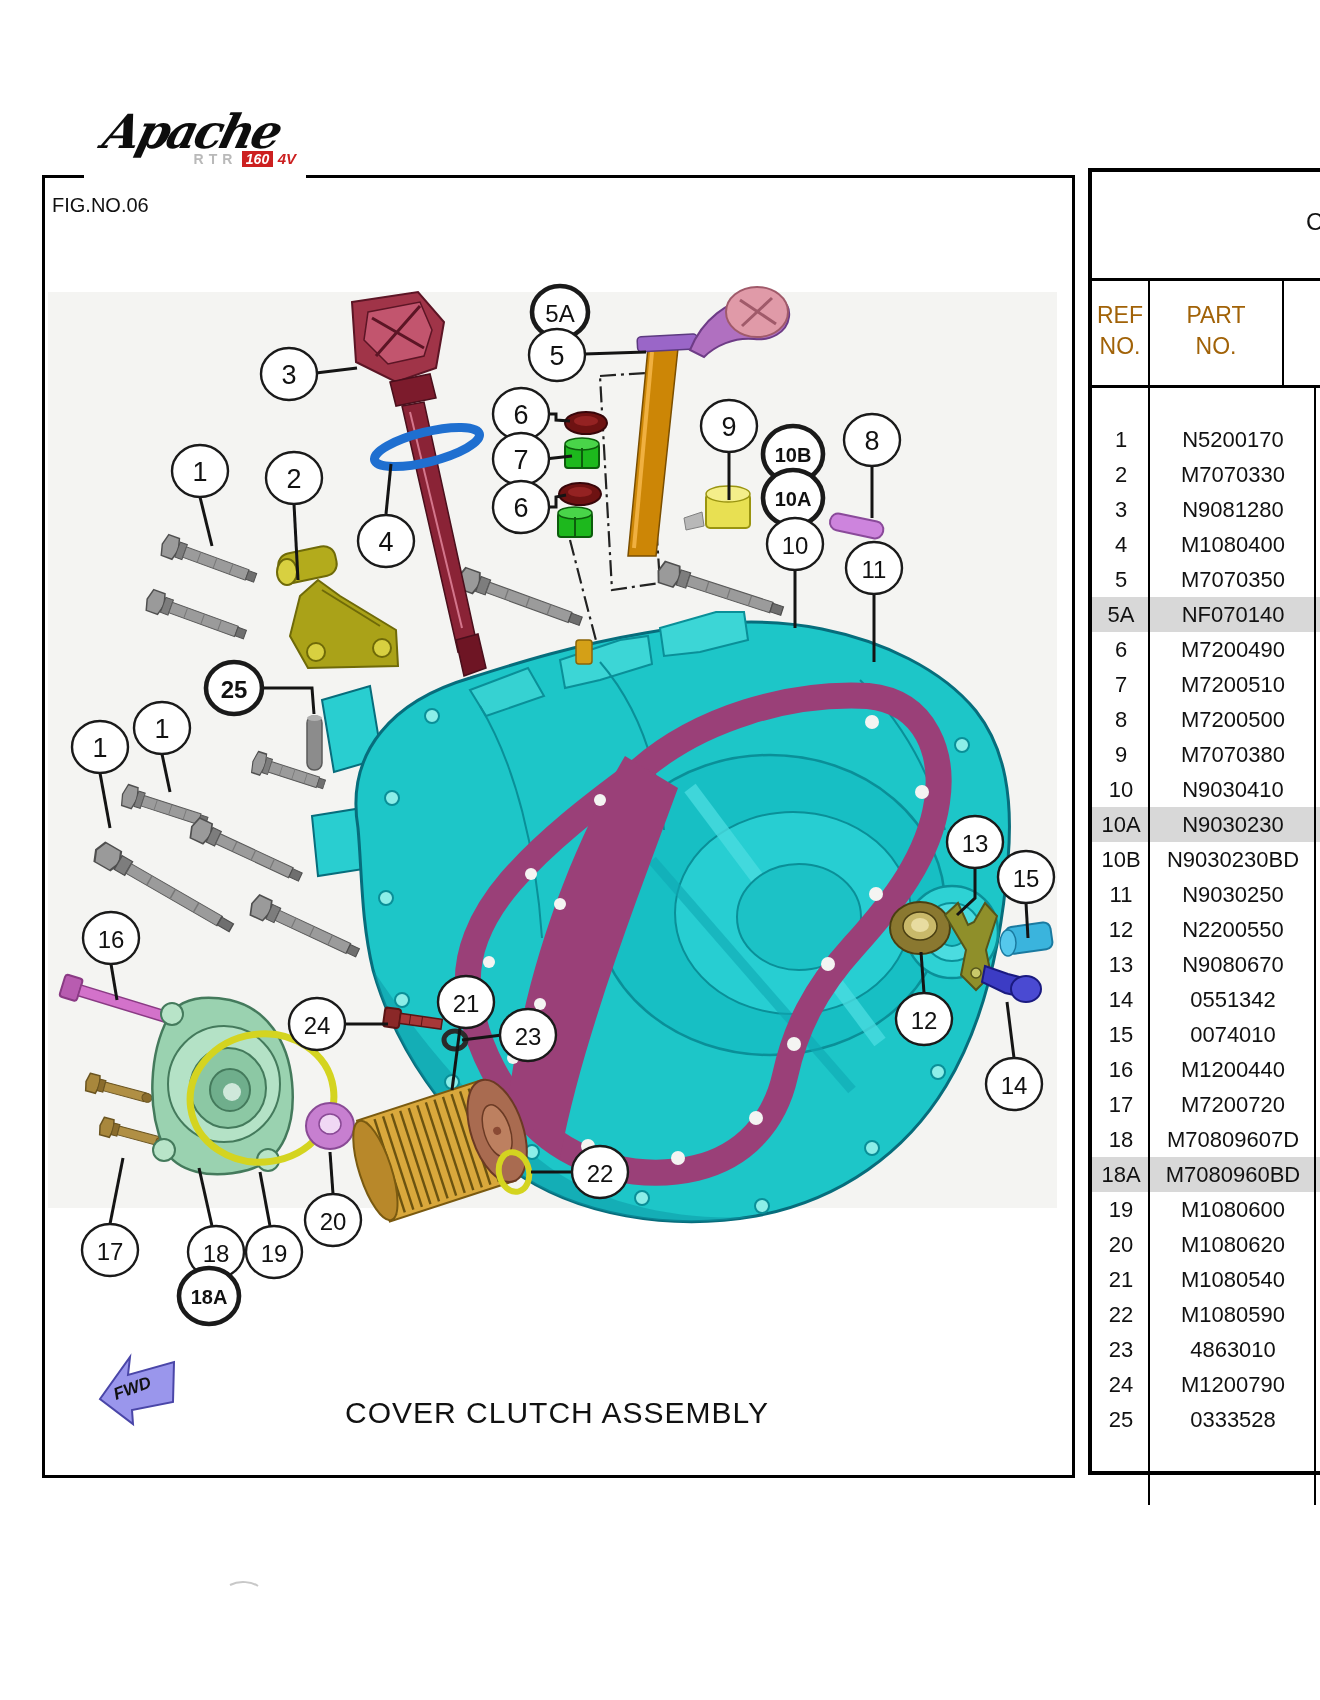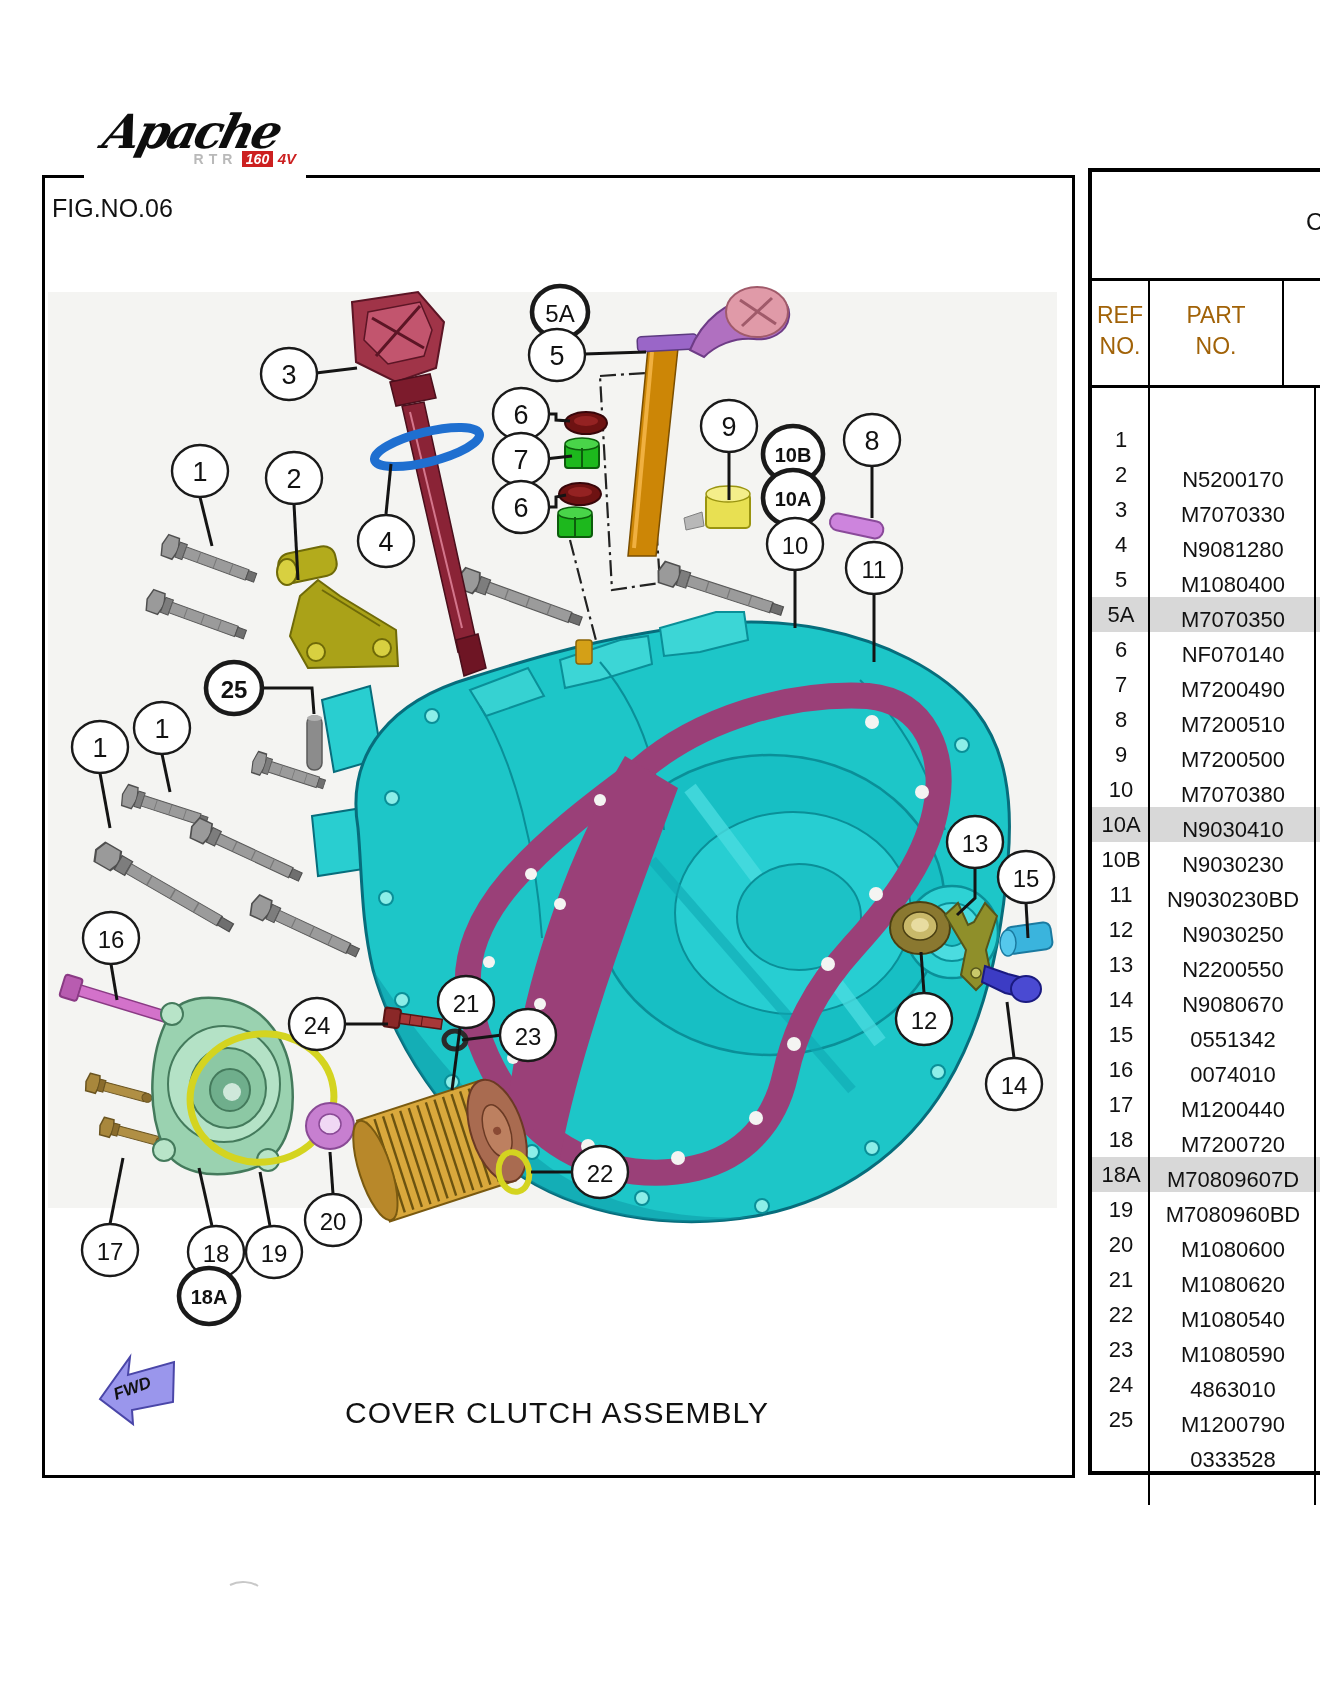--- a/index.html
+++ b/index.html
@@ -1,19 +1,19 @@
 <!DOCTYPE html>
 <html><head>
 <meta charset="utf-8">
 <style>
   html,body{margin:0;padding:0;background:#fff;}
   body{width:1320px;height:1700px;overflow:hidden;font-family:"Liberation Sans",sans-serif;}
   #page{position:relative;width:1320px;height:1700px;background:#fff;overflow:hidden;}
   .mainbox{position:absolute;left:42px;top:175px;width:1027px;height:1297px;border:3px solid #000;z-index:0;}
-  .figlabel{position:absolute;left:52px;top:194px;font-size:25px;color:#111;z-index:2;}
+  .figlabel{position:absolute;left:52px;top:194px;font-size:20px;color:#111;z-index:2;}
   .maintitle{position:absolute;left:42px;top:1396px;width:1030px;text-align:center;font-size:30px;color:#111;letter-spacing:1px;z-index:2;}
   .logo{position:absolute;left:84px;top:106px;width:222px;height:92px;background:#fff;z-index:3;overflow:hidden;}
   .logo-script{font-family:"DejaVu Serif",serif;font-style:italic;font-weight:bold;font-size:47px;line-height:1.1;letter-spacing:-3px;color:#0d0d0d;transform:skewX(-14deg);transform-origin:left bottom;padding-left:14px;}
   .logo-sub{margin-top:-8px;text-align:right;padding-right:10px;}
   .logo-rtr{color:#b9b9b9;font-weight:bold;font-size:14px;letter-spacing:5px;}
   .logo-160{background:#cc2020;color:#fff;font-weight:bold;font-style:italic;font-size:14px;padding:0 4px;}
   .logo-4v{color:#cc2020;font-weight:bold;font-style:italic;font-size:15px;}
   #diagram{position:absolute;left:0;top:0;z-index:1;}
   #diagram text{font-family:"Liberation Sans",sans-serif;}
   
@@ -23,21 +23,21 @@
   .ptable .headrow{position:relative;height:104px;border-bottom:3px solid #000;display:flex;}
   .hcell{box-sizing:border-box;text-align:center;padding-top:19px;font-size:23px;line-height:31px;color:#a16207;}
   .hcell.ref{width:58px;border-right:2px solid #000;}
   .hcell.part{width:134px;border-right:2px solid #000;}
   .ptable .datarea{position:relative;height:1083px;padding-top:34px;box-sizing:content-box;}
   .vline{position:absolute;top:0;bottom:0;width:2px;background:#000;}
   .vline.v1{left:56px;} .vline.v2{left:222px;}
   .trow{display:flex;height:35px;line-height:35px;font-size:22px;color:#111;}
   .trow.shaded{background:#d8d8d8;}
   .tc{text-align:center;}
-  .tc.ref{width:58px;} .tc.part{width:166px;margin-top:40px;}
+  .tc.ref{width:58px;} .tc.part{width:166px;}
 </style>
 </head>
 <body>
 
 <div id="page">
 
   <div class="mainbox"></div>
 
   <div class="logo">
     <div class="logo-script">Apache</div>

